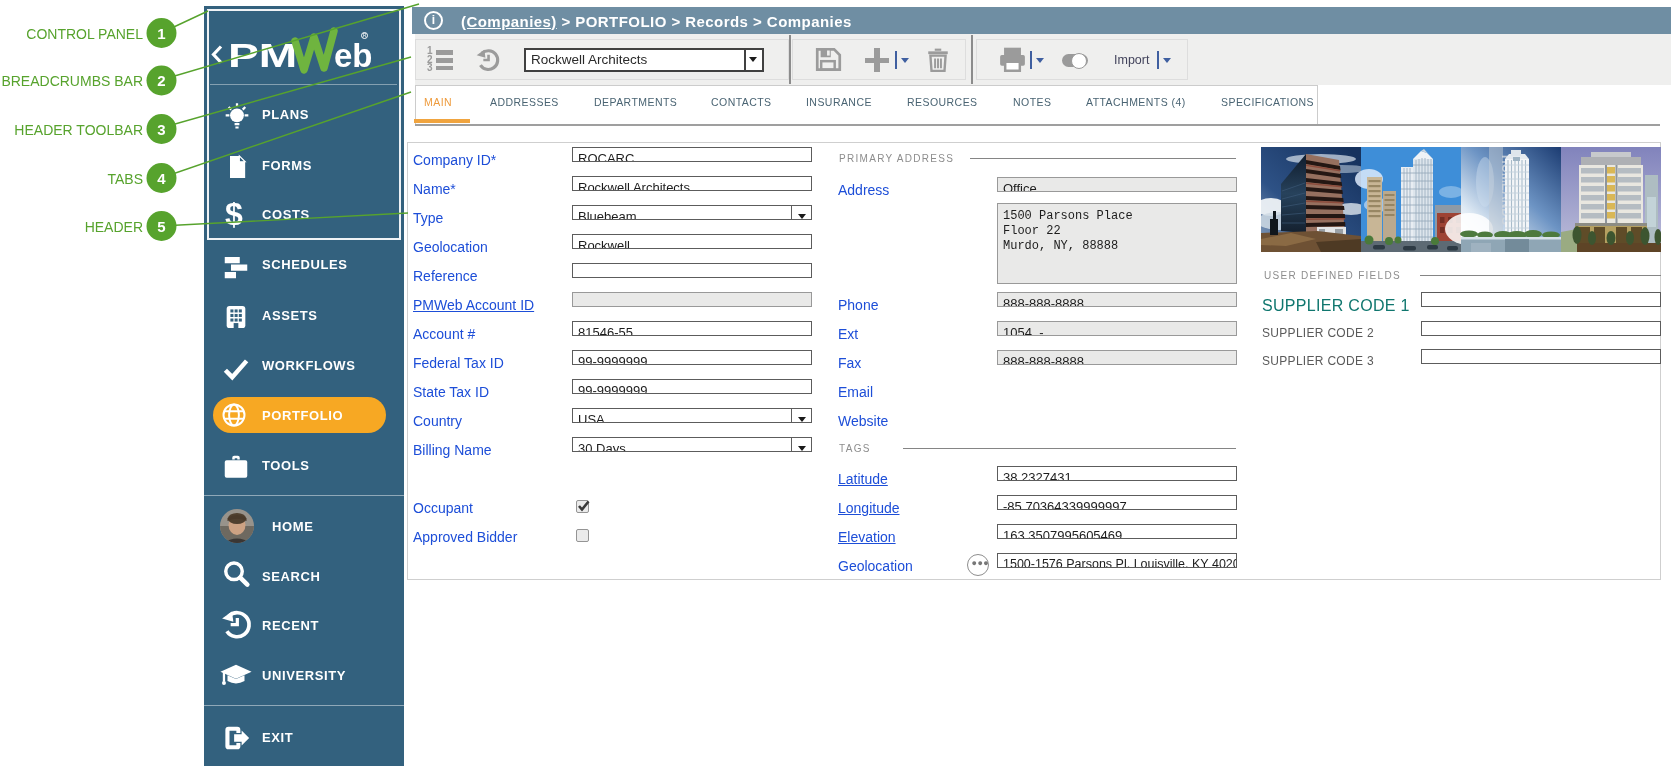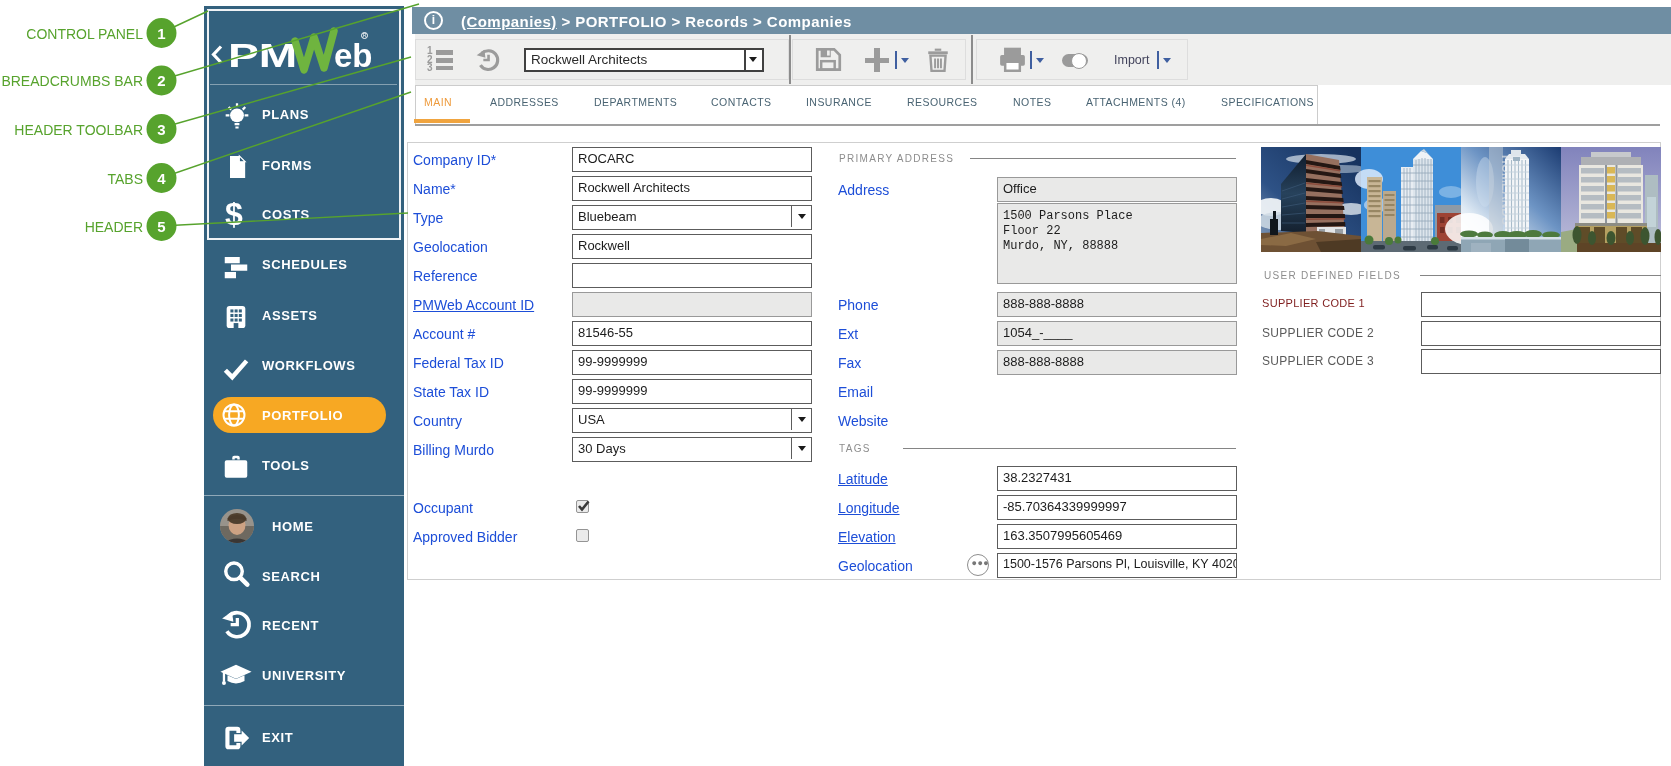--- a/index.html
+++ b/index.html
@@ -5,21 +5,21 @@
 html,body{width:1671px;height:766px;background:#fff}
 #page{position:relative;width:1671px;height:766px;font-family:"Liberation Sans",sans-serif;background:#fff;overflow:hidden}
 .abs{position:absolute}
 .annlbl{position:absolute;color:#57a32d;font-size:14px;text-align:right;width:143px;left:0;white-space:nowrap}
 #sidebar{position:absolute;left:204px;top:6px;width:200px;height:760px;background:#33617e}
 .sbtxt{position:absolute;color:#fff;font-size:13px;font-weight:bold;letter-spacing:.6px;white-space:nowrap}
 .sbline{position:absolute;left:0;width:200px;height:1px;background:rgba(255,255,255,.45)}
 .lbl{position:absolute;font-size:14px;color:#1d4ed8;white-space:nowrap}
 .hdr{position:absolute;font-size:10px;color:#8d8d8d;letter-spacing:1.3px;white-space:nowrap}
 .rule{position:absolute;height:1px;background:#858585}
-.inp{position:absolute;width:240px;height:25px;background:#fff;border:1px solid #5c5c5c;font-size:13px;color:#1c1c1c;line-height:21px;padding-left:5px;white-space:nowrap;overflow:hidden}
+.inp{position:absolute;width:240px;height:15px;background:#fff;border:1px solid #5c5c5c;font-size:13px;color:#1c1c1c;line-height:21px;padding-left:5px;white-space:nowrap;overflow:hidden}
 .dis{background:#e9e9e8;border:1px solid #999}
 .sarr{position:absolute;right:0;top:0;width:20px;height:21px;border-left:1px solid #5c5c5c;background:#fff}
 .sarr:after{content:"";position:absolute;left:6px;top:8px;width:0;height:0;border:4px solid transparent;border-top:5px solid #1a1a1a}
 .tab{position:absolute;top:96px;font-size:10.5px;color:#4a6473;letter-spacing:.45px;white-space:nowrap}
 .cb{position:absolute;width:13px;height:13px;background:#ebebeb;border:1px solid #949494;border-radius:2px}
 </style></head>
 <body>
 <div id="page">
 
 <div id="sidebar">
@@ -251,21 +251,21 @@
 <div class="lbl" style="left:413px;top:297px;text-decoration:underline">PMWeb Account ID</div>
 <div class="inp dis" style="left:572px;top:292px"></div>
 <div class="lbl" style="left:413px;top:326px">Account #</div>
 <div class="inp" style="left:572px;top:321px">81546-55</div>
 <div class="lbl" style="left:413px;top:355px">Federal Tax ID</div>
 <div class="inp" style="left:572px;top:350px">99-9999999</div>
 <div class="lbl" style="left:413px;top:384px">State Tax ID</div>
 <div class="inp" style="left:572px;top:379px">99-9999999</div>
 <div class="lbl" style="left:413px;top:413px">Country</div>
 <div class="inp" style="left:572px;top:408px">USA<span class="sarr"></span></div>
-<div class="lbl" style="left:413px;top:442px">Billing Murdo</div>
+<div class="lbl" style="left:413px;top:442px">Billing Name</div>
 <div class="inp" style="left:572px;top:437px">30 Days<span class="sarr"></span></div>
 <div class="lbl" style="left:413px;top:500px">Occupant</div>
 <div class="cb" style="left:576px;top:500px">
       <svg width="15" height="14" viewBox="0 0 15 14" style="position:absolute;left:-1px;top:-2px">
         <path d="M3 7 L6 10.5 L12.5 2.5" stroke="#3a3a3a" stroke-width="2.6" fill="none"></path>
       </svg>
     </div>
 <div class="lbl" style="left:413px;top:529px">Approved Bidder</div>
 <div class="cb" style="left:576px;top:529px"></div>
 
@@ -496,21 +496,21 @@
           <ellipse cx="50" cy="91" rx="4.5" ry="7"></ellipse>
           <ellipse cx="69" cy="91" rx="4" ry="7"></ellipse>
           <ellipse cx="84" cy="89" rx="4.5" ry="9"></ellipse>
           <ellipse cx="97" cy="90" rx="3.5" ry="8"></ellipse>
         </g>
   </g>
 </svg>
 
 <div class="hdr" style="left:1264px;top:270px">USER DEFINED FIELDS</div>
 <div class="rule" style="left:1420px;top:275px;width:241px"></div>
-<div class="lbl" style="left:1262px;top:297px;letter-spacing:.3px;font-size:11px;color:#7f1d1d">SUPPLIER CODE 1</div>
+<div class="lbl" style="left:1262px;top:297px;letter-spacing:.3px;font-size:16px;color:#0f766e">SUPPLIER CODE 1</div>
 <div class="inp" style="left:1421px;top:292px"></div>
 <div class="lbl" style="left:1262px;top:326px;letter-spacing:.3px;font-size:12px;color:#5a5a5a">SUPPLIER CODE 2</div>
 <div class="inp" style="left:1421px;top:321px"></div>
 <div class="lbl" style="left:1262px;top:354px;letter-spacing:.3px;font-size:12px;color:#5a5a5a">SUPPLIER CODE 3</div>
 <div class="inp" style="left:1421px;top:349px"></div>
 
 <div class="annlbl" style="top:26px">CONTROL PANEL</div>
 <div class="annlbl" style="top:73px">BREADCRUMBS BAR</div>
 <div class="annlbl" style="top:122px">HEADER TOOLBAR</div>
 <div class="annlbl" style="top:171px">TABS</div>

